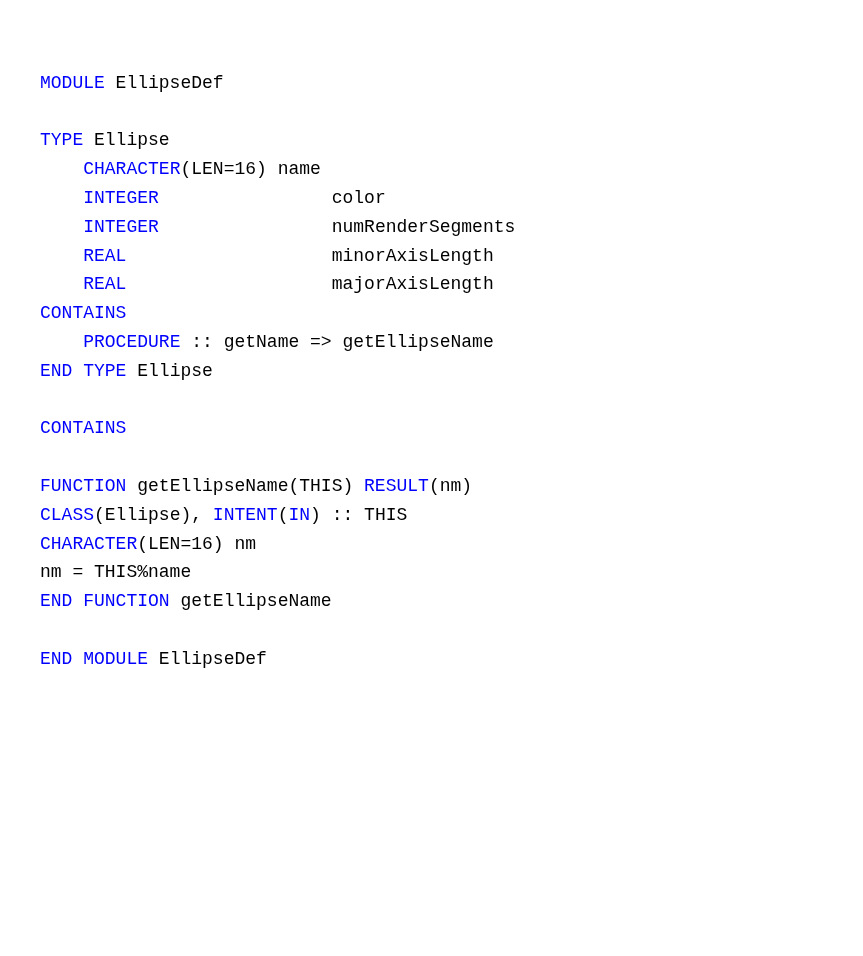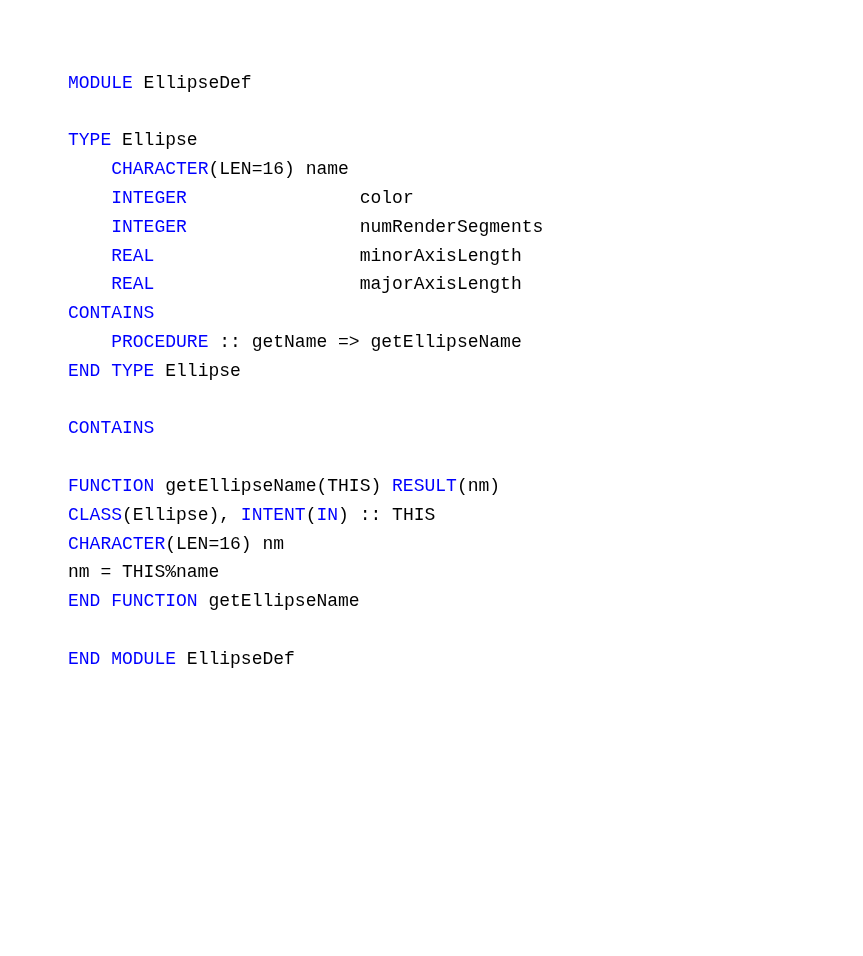--- a/index.html
+++ b/index.html
@@ -27,20 +27,19 @@
       font-weight: normal;
     }
 
     .plain {
       color: #000000;
     }
 
     .line {
       display: block;
       min-height: 1.6em;
-      margin-left: 28px;
     }
   </style>
 </head>
 <body>
 
 <div class="code-block" id="code-container">
 <span class="line"><span class="kw">MODULE</span><span class="plain"> EllipseDef</span></span><span class="line">&nbsp;</span><span class="line"><span class="kw">TYPE</span><span class="plain"> Ellipse</span></span><span class="line"><span class="plain">    </span><span class="kw">CHARACTER</span><span class="plain">(LEN=16) name</span></span><span class="line"><span class="plain">    </span><span class="kw">INTEGER</span><span class="plain">                color</span></span><span class="line"><span class="plain">    </span><span class="kw">INTEGER</span><span class="plain">                numRenderSegments</span></span><span class="line"><span class="plain">    </span><span class="kw">REAL</span><span class="plain">                   minorAxisLength</span></span><span class="line"><span class="plain">    </span><span class="kw">REAL</span><span class="plain">                   majorAxisLength</span></span><span class="line"><span class="kw">CONTAINS</span></span><span class="line"><span class="plain">    </span><span class="kw">PROCEDURE</span><span class="plain"> :: getName =&gt; getEllipseName</span></span><span class="line"><span class="kw">END</span><span class="plain"> </span><span class="kw">TYPE</span><span class="plain"> Ellipse</span></span><span class="line">&nbsp;</span><span class="line"><span class="kw">CONTAINS</span></span><span class="line">&nbsp;</span><span class="line"><span class="kw">FUNCTION</span><span class="plain"> getEllipseName(THIS) </span><span class="kw">RESULT</span><span class="plain">(nm)</span></span><span class="line"><span class="kw">CLASS</span><span class="plain">(Ellipse), </span><span class="kw">INTENT</span><span class="plain">(</span><span class="kw">IN</span><span class="plain">) :: THIS</span></span><span class="line"><span class="kw">CHARACTER</span><span class="plain">(LEN=16) nm</span></span><span class="line"><span class="plain">nm = THIS%name</span></span><span class="line"><span class="kw">END</span><span class="plain"> </span><span class="kw">FUNCTION</span><span class="plain"> getEllipseName</span></span><span class="line">&nbsp;</span><span class="line"><span class="kw">END</span><span class="plain"> </span><span class="kw">MODULE</span><span class="plain"> EllipseDef</span></span></div>
 
 </body></html>

